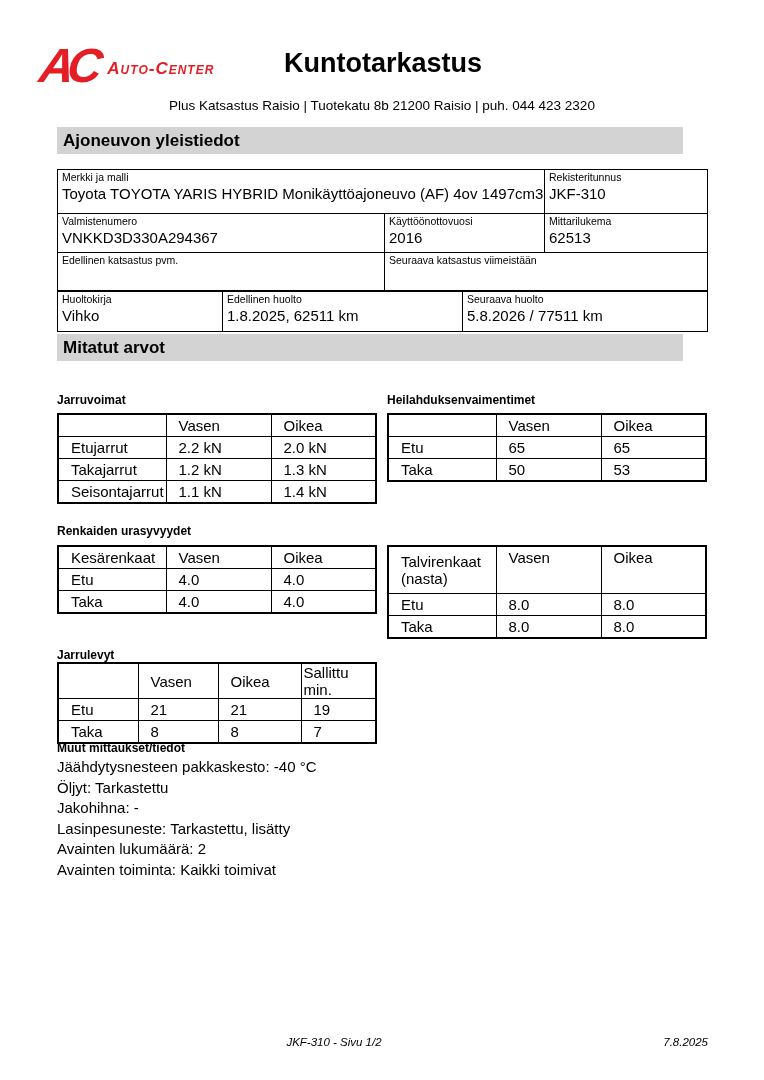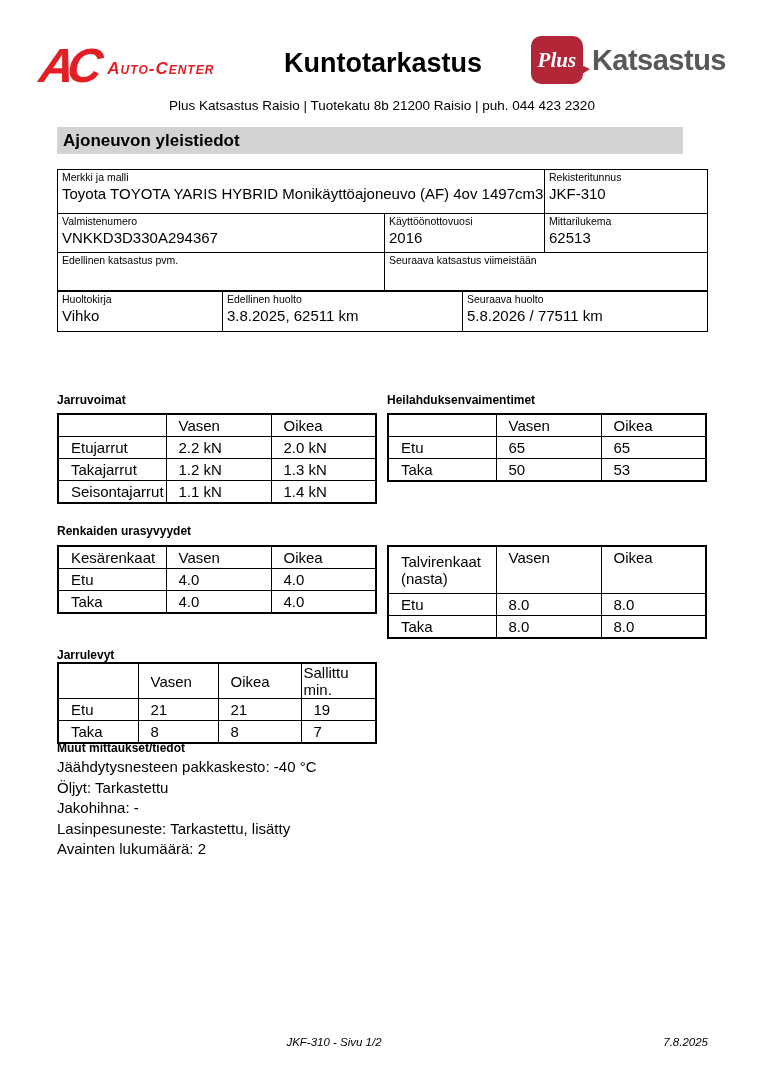--- a/index.html
+++ b/index.html
@@ -67,27 +67,20 @@
 <body>
 
 <div class="page">
 
   <div class="hdr">
     <div class="ac-logo">
       <span class="ac-mark">AC</span>
       <span class="ac-name">Auto-Center</span>
     </div>
     <div class="doc-title">Kuntotarkastus</div>
-    <div class="plus-logo">
-      <div class="plus-box">
-        <span class="plus-word">Plus</span>
-        <span class="plus-tail"></span>
-      </div>
-      <span class="plus-name">Katsastus</span>
-    </div>
   </div>
   <div class="address">Plus Katsastus Raisio | Tuotekatu 8b 21200 Raisio | puh. 044 423 2320</div>
 
   <div class="secbar general">Ajoneuvon yleistiedot</div>
 
   <table class="info-tbl tbl-vehicle">
     <colgroup>
         <col style="width:327px">
         <col style="width:160px">
         <col style="width:163px">
@@ -137,30 +130,31 @@
         <col style="width:245px">
       </colgroup>
     <tbody>
         <tr>
       <td>
         <div class="cl">Huoltokirja</div>
         <div class="cv">Vihko</div>
       </td>
       <td>
         <div class="cl">Edellinen huolto</div>
-        <div class="cv">3.8.2025, 62511 km</div>
+        <div class="cv">1.8.2025, 62511 km</div>
       </td>
       <td>
         <div class="cl">Seuraava huolto</div>
         <div class="cv">5.8.2026 / 77511 km</div>
       </td>
     </tr>
   </tbody>
     </table>
 
+  <div class="secbar measured">Mitatut arvot</div>
 
   <div class="mcap" style="left:57px;top:393px;">Jarruvoimat</div>
   <div class="mcap" style="left:387px;top:393px;">Heilahduksenvaimentimet</div>
 
   <table class="meas-tbl left-col" style="top:413px;">
     <colgroup>
         <col style="width:108px">
         <col style="width:105px">
         <col style="width:105px">
       </colgroup>
@@ -296,18 +290,19 @@
   </tbody>
     </table>
 
   <div class="other-title">Muut mittaukset/tiedot</div>
   <div class="other-lines">
     <div>Jäähdytysnesteen pakkaskesto: -40 °C</div>
     <div>Öljyt: Tarkastettu</div>
     <div>Jakohihna: -</div>
     <div>Lasinpesuneste: Tarkastettu, lisätty</div>
     <div>Avainten lukumäärä: 2</div>
+    <div>Avainten toiminta: Kaikki toimivat</div>
   </div>
 
   <div class="foot-page">JKF-310 - Sivu 1/2</div>
   <div class="foot-date">7.8.2025</div>
 
 </div>
 
 </body></html>

